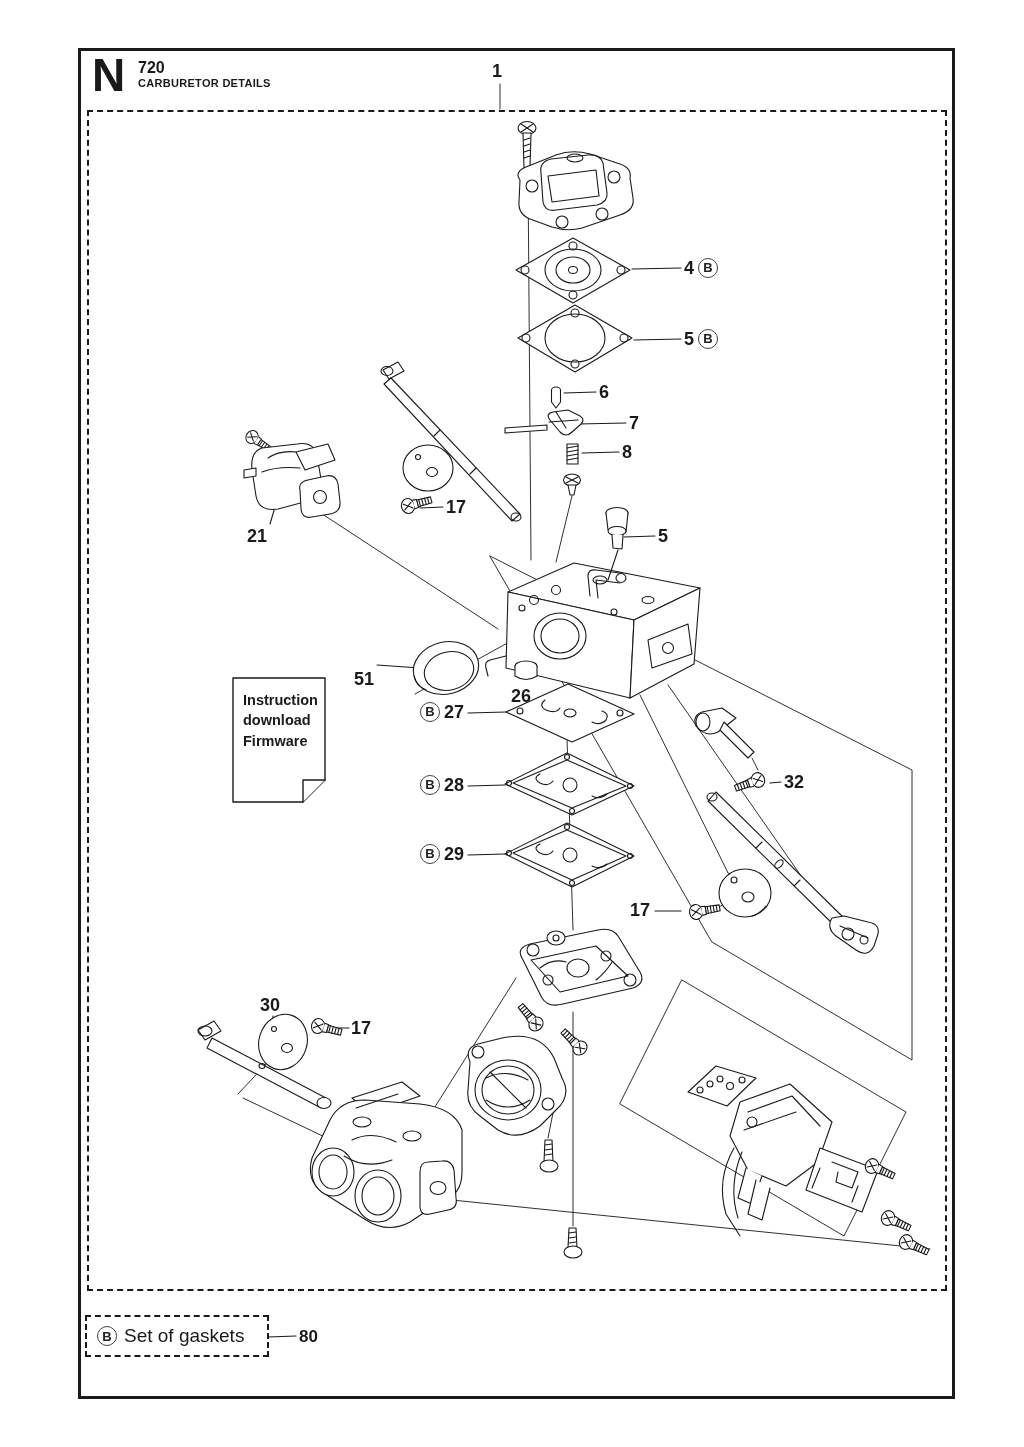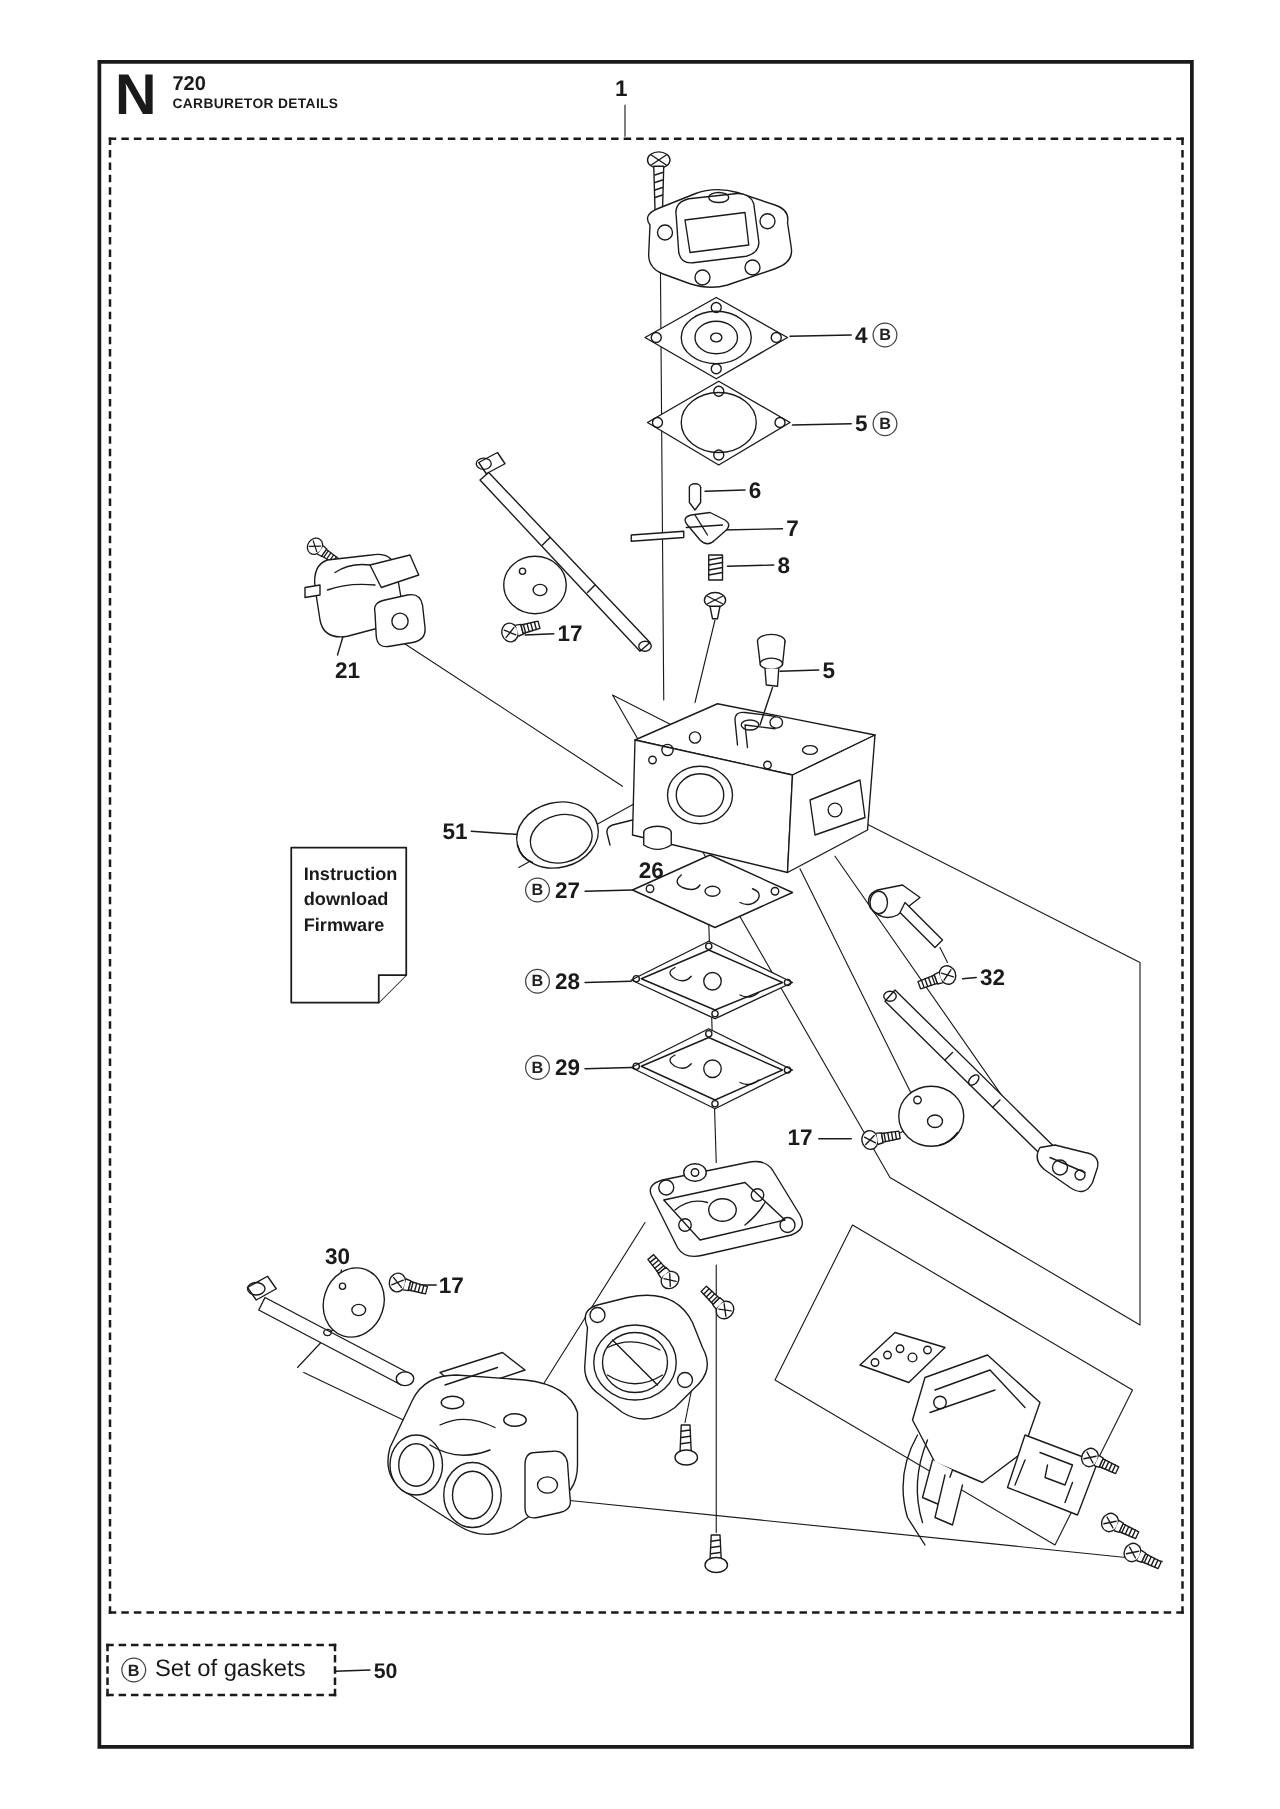--- a/index.html
+++ b/index.html
@@ -442,24 +442,24 @@
   </div>
   <div class="callout" style="left:622px;top:442px;">
     <span>8</span>
   </div>
   <div class="callout" style="left:658px;top:526px;">
     <span>5</span>
   </div>
   <div class="callout" style="left:446px;top:497px;">
     <span>17</span>
   </div>
-  <div class="callout" style="left:268px;top:526px;">
+  <div class="callout" style="left:247px;top:526px;">
     <span>21</span>
   </div>
-  <div class="callout" style="left:354px;top:655px;">
+  <div class="callout" style="left:354px;top:669px;">
     <span>51</span>
   </div>
   <div class="callout" style="left:420px;top:702px;">
     <span class="bbadge">B</span>
     <span>27</span>
   </div>
   <div class="callout" style="left:420px;top:775px;">
     <span class="bbadge">B</span>
     <span>28</span>
   </div>
@@ -480,15 +480,15 @@
     <span>17</span>
   </div>
   <div class="callout" style="left:511px;top:686px;justify-content:flex-end;">
     <span>26</span>
   </div>
 
   <div id="legend-box">
     <span class="bbadge">B</span>
     <span class="legend-label">Set of gaskets</span>
   </div>
-  <div id="legend-ref">50</div>
+  <div id="legend-ref">80</div>
 
 </div>
 
 </body></html>

